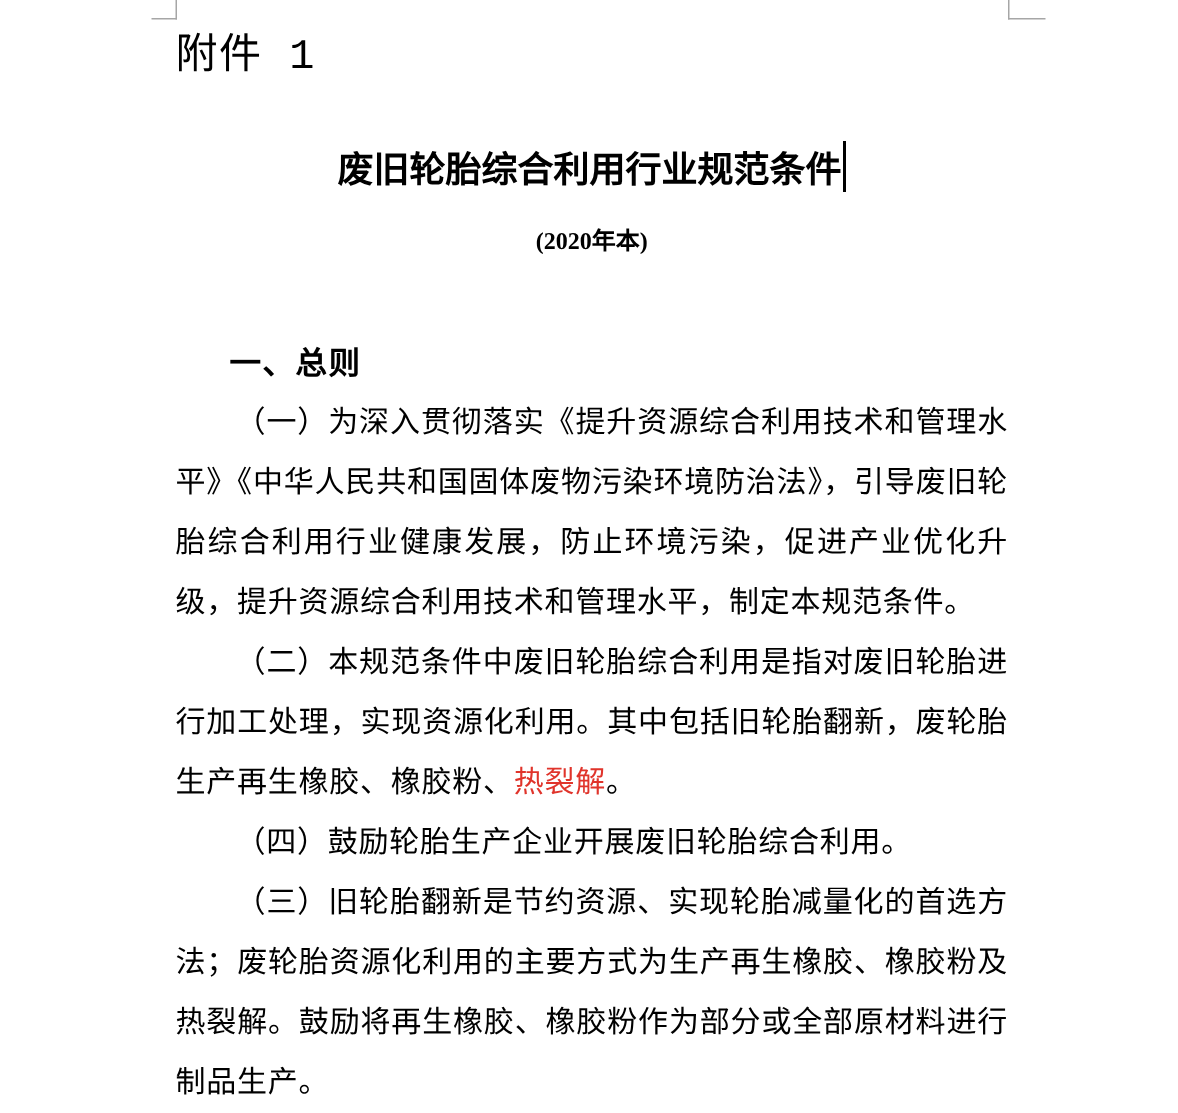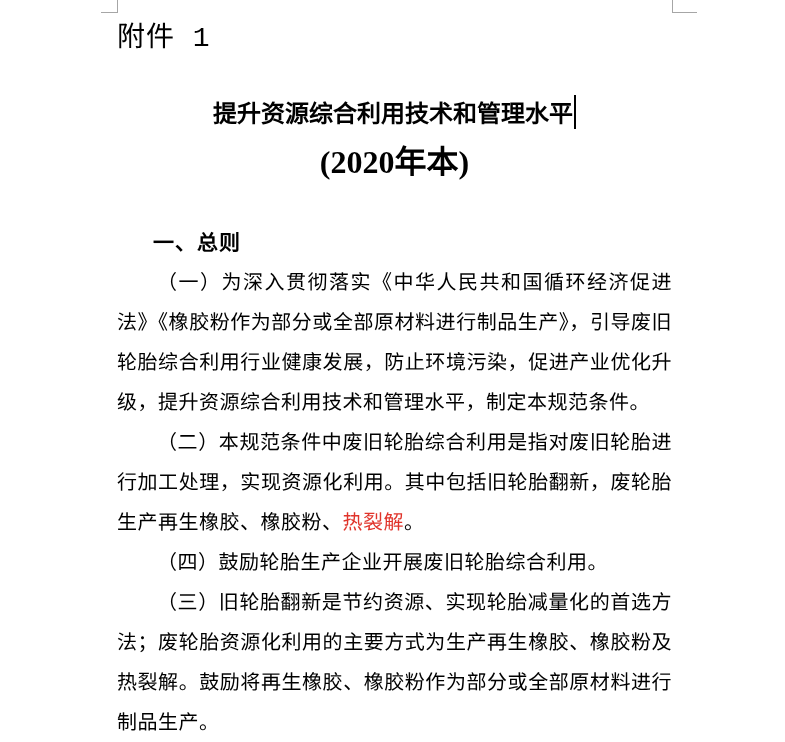--- a/index.html
+++ b/index.html
@@ -30,21 +30,21 @@
     font-weight:bold;font-size:24px;line-height:40px;
   }
   .caret{
     display:inline-block;width:2px;height:34px;background:#000;
     vertical-align:-7px;margin-left:1px;
   }
 
   .subtitle-wrap{position:absolute;left:117px;top:142px;width:555px;text-align:center;}
   .doc-subtitle{
     font-family:"Liberation Serif","DejaVu Serif",serif;
-    font-weight:bold;font-size:32px;line-height:40px;
+    font-weight:bold;font-size:16px;line-height:40px;
   }
 
   .section-heading{
     position:absolute;left:153px;top:228px;
     font-family:Liberation Sans, sans-serif;
     font-weight:bold;font-size:21px;line-height:30px;letter-spacing:1px;
   }
 
   .body-text{
     position:absolute;left:117px;top:262px;width:555px;
@@ -60,27 +60,27 @@
 </style>
 </head>
 <body>
 
 <div class="mark mark-left"></div>
 <div class="mark mark-right"></div>
 
 <div class="attachment-label">附件 1</div>
 
 <div class="title-wrap">
-  <span class="doc-title">提升资源综合利用技术和管理水平</span><span class="caret"></span>
+  <span class="doc-title">废旧轮胎综合利用行业规范条件</span><span class="caret"></span>
 </div>
 
 <div class="subtitle-wrap">
   <span class="doc-subtitle">(2020年本)</span>
 </div>
 
 <div class="section-heading">一、总则</div>
 
 <div class="body-text">
-    <p><span>（一）为深入贯彻落实《中华人民共和国循环经济促进法》《橡胶粉作为部分或全部原材料进行制品生产》，引导废旧轮胎综合利用行业健康发展，防止环境污染，促进产业优化升级，提升资源综合利用技术和管理水平，制定本规范条件。</span></p>
+    <p><span>（一）为深入贯彻落实《提升资源综合利用技术和管理水平》《中华人民共和国固体废物污染环境防治法》，引导废旧轮胎综合利用行业健康发展，防止环境污染，促进产业优化升级，提升资源综合利用技术和管理水平，制定本规范条件。</span></p>
     <p><span>（二）本规范条件中废旧轮胎综合利用是指对废旧轮胎进行加工处理，实现资源化利用。其中包括旧轮胎翻新，废轮胎生产再生橡胶、橡胶粉、</span><span class="red">热裂解</span><span>。</span></p>
     <p><span>（四）鼓励轮胎生产企业开展废旧轮胎综合利用。</span></p>
     <p><span>（三）旧轮胎翻新是节约资源、实现轮胎减量化的首选方法；废轮胎资源化利用的主要方式为生产再生橡胶、橡胶粉及热裂解。鼓励将再生橡胶、橡胶粉作为部分或全部原材料进行制品生产。</span></p>
   </div>
 
 </body></html>

